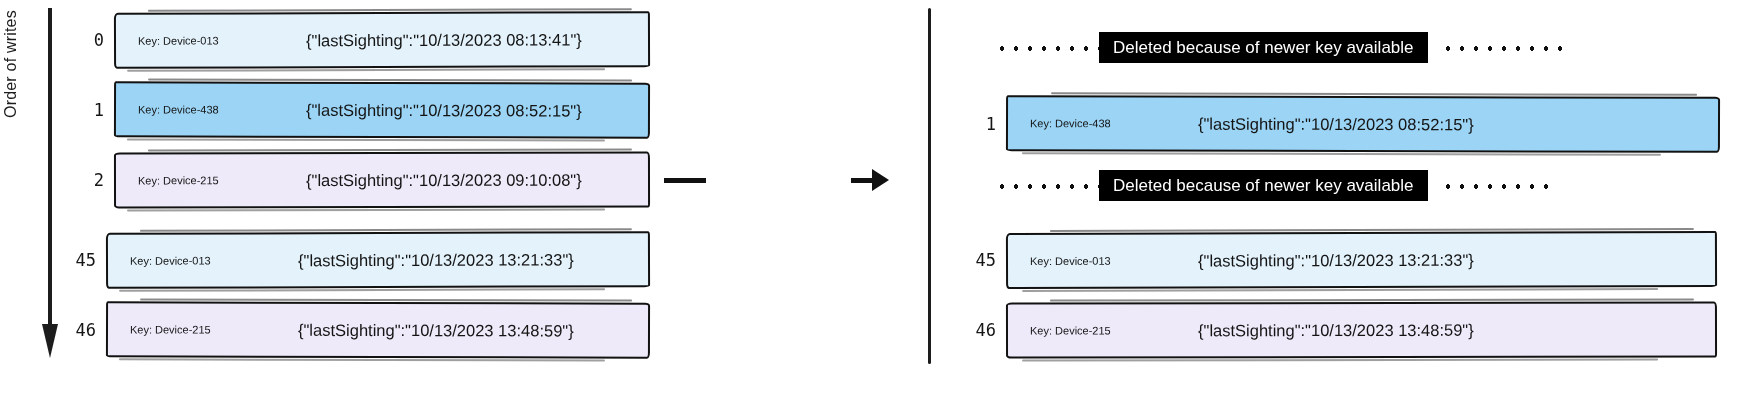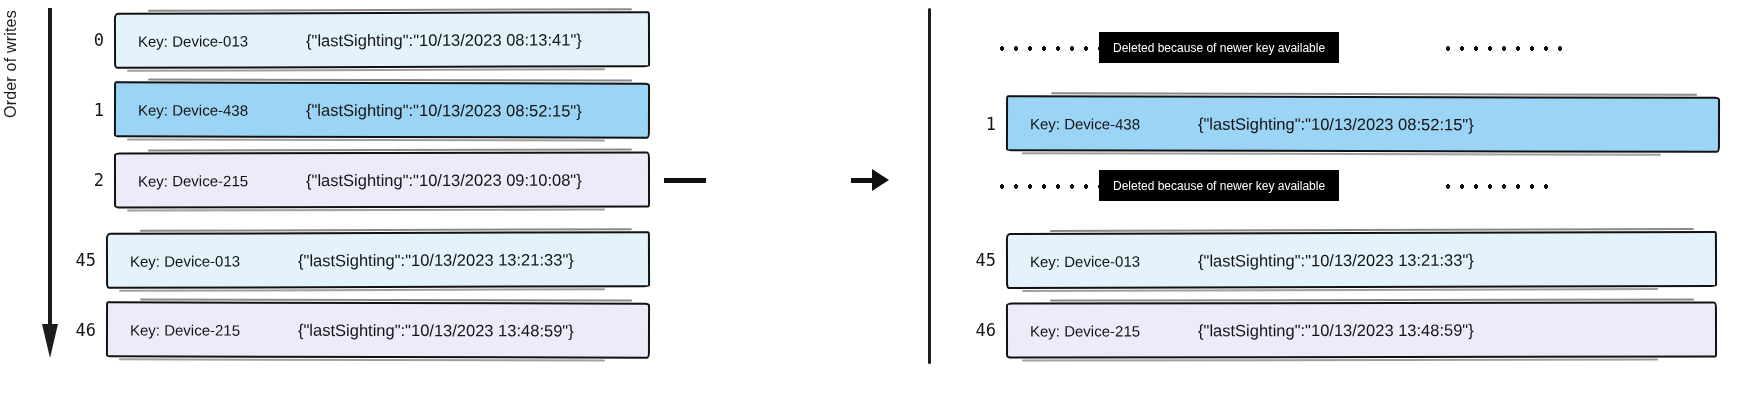--- a/index.html
+++ b/index.html
@@ -111,21 +111,21 @@
     right: 8%;
     bottom: -5px;
     height: 2px;
     background: #2a2a2a;
     opacity: .45;
     border-radius: 2px;
   }
   .card .key {
     position: absolute;
     left: 22px;
-    font-size: 15px;
+    font-size: 11px;
     color: #141414;
     white-space: nowrap;
     text-align: center;
   }
   .card .val {
     position: absolute;
     left: 190px;
     font-size: 16.5px;
     color: #141414;
     white-space: nowrap;
@@ -133,21 +133,21 @@
 
   
   .callout {
     position: absolute;
     height: 30px;
     background: #000000;
     color: #ffffff;
     display: flex;
     align-items: center;
     justify-content: center;
-    font-size: 12px;
+    font-size: 17px;
     padding: 0 14px;
     box-sizing: border-box;
     white-space: nowrap;
   }
   .dots {
     position: absolute;
     height: 5px;
     background-image: radial-gradient(circle, #0f0f0f 2.2px, rgba(0,0,0,0) 2.4px);
     background-size: 14px 5px;
     background-repeat: repeat-x;

